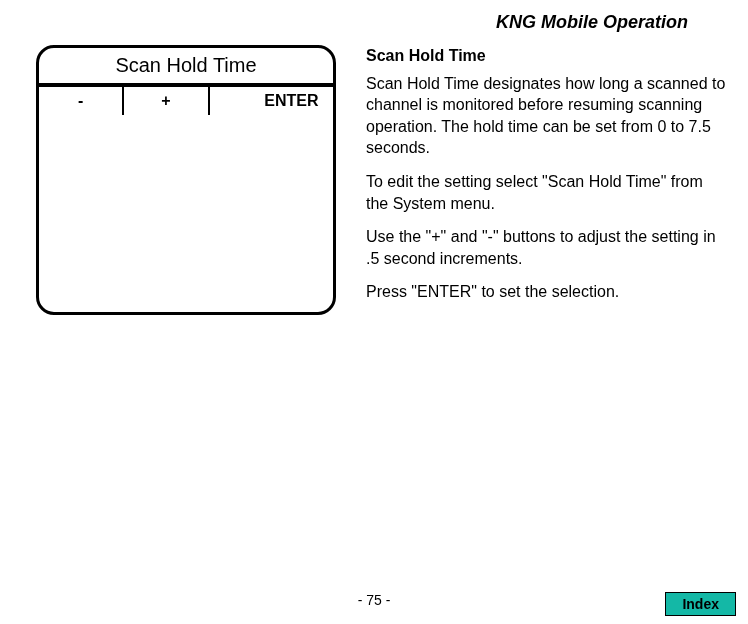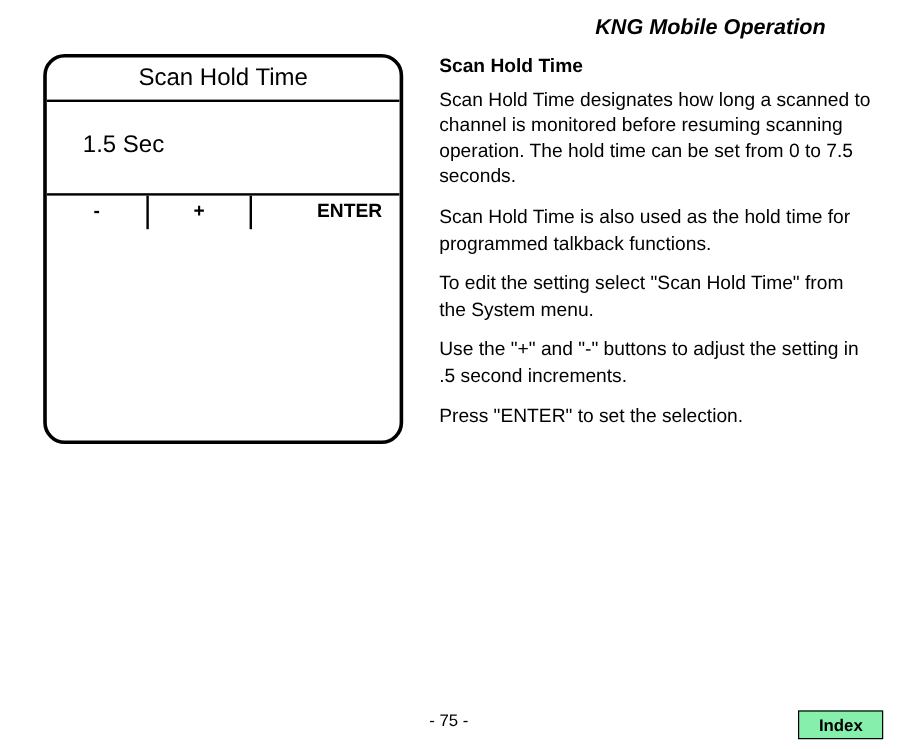--- a/index.html
+++ b/index.html
@@ -83,49 +83,47 @@
       position: absolute;
       bottom: 16px;
       left: 50%;
       transform: translateX(-50%);
       font-size: 14px;
     }
     .index-btn {
       position: absolute;
       bottom: 8px;
       right: 12px;
-      background: #86efac;
+      background: #14b8a6;
       border: 1px solid #000;
       padding: 3px 16px;
       font-size: 14px;
       font-weight: bold;
       cursor: pointer;
     }
   </style>
 </head>
 <body>
 
 <div class="header-title">KNG Mobile Operation</div>
 
 <div class="content-row">
 
   <div class="device-panel">
     <div class="device-title-bar">Scan Hold Time</div>
-    <div class="device-body">1.5 Sec</div>
     <div class="device-buttons">
       <div class="device-btn">-</div>
       <div class="device-btn">+</div>
       <div class="device-btn">ENTER</div>
     </div>
   </div>
 
   <div class="text-column">
     <div class="text-heading">Scan Hold Time</div>
     <div class="text-para">Scan Hold Time designates how long a scanned to channel is monitored before resuming scanning operation. The hold time can be set from 0 to 7.5 seconds.</div>
-    <div class="text-para">Scan Hold Time is also used as the hold time for programmed talkback functions.</div>
     <div class="text-para">To edit the setting select "Scan Hold Time" from the System menu.</div>
     <div class="text-para">Use the "+" and "-" buttons to adjust the setting in .5 second increments.</div>
     <div class="text-para">Press "ENTER" to set the selection.</div>
   </div>
 
 </div>
 
 <div class="page-number">- 75 -</div>
 
 <div class="index-btn">Index</div>

